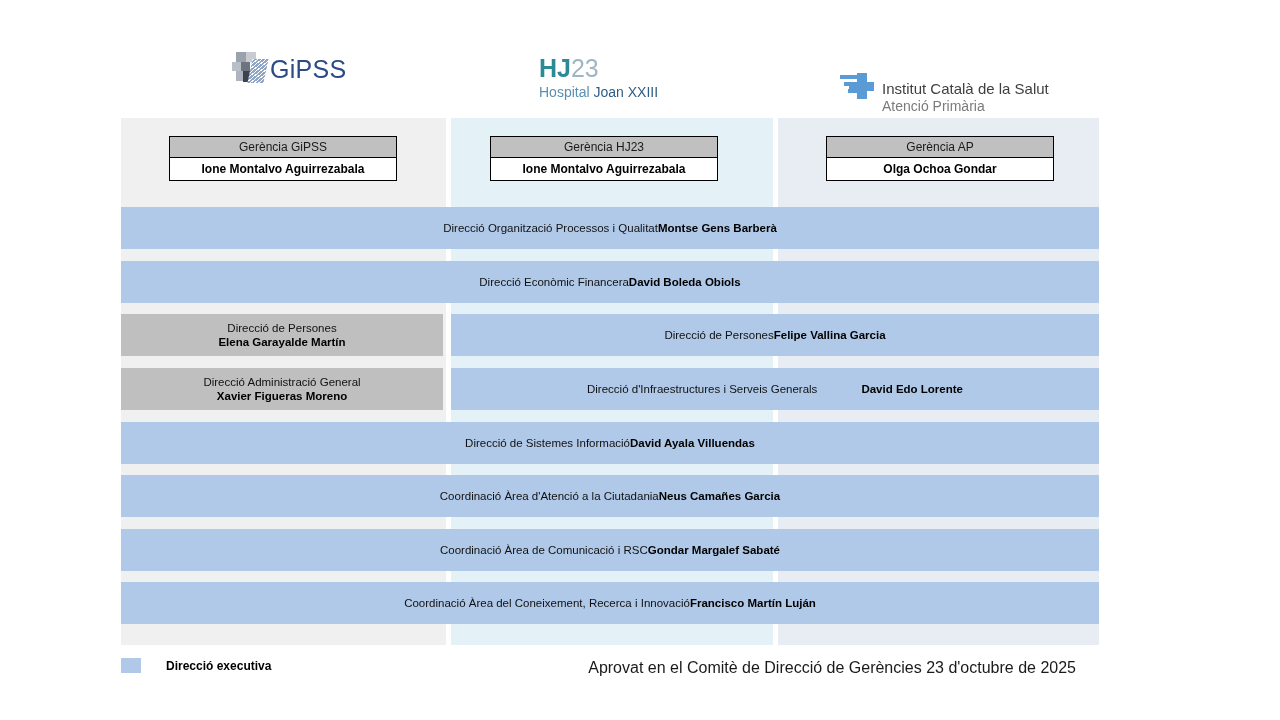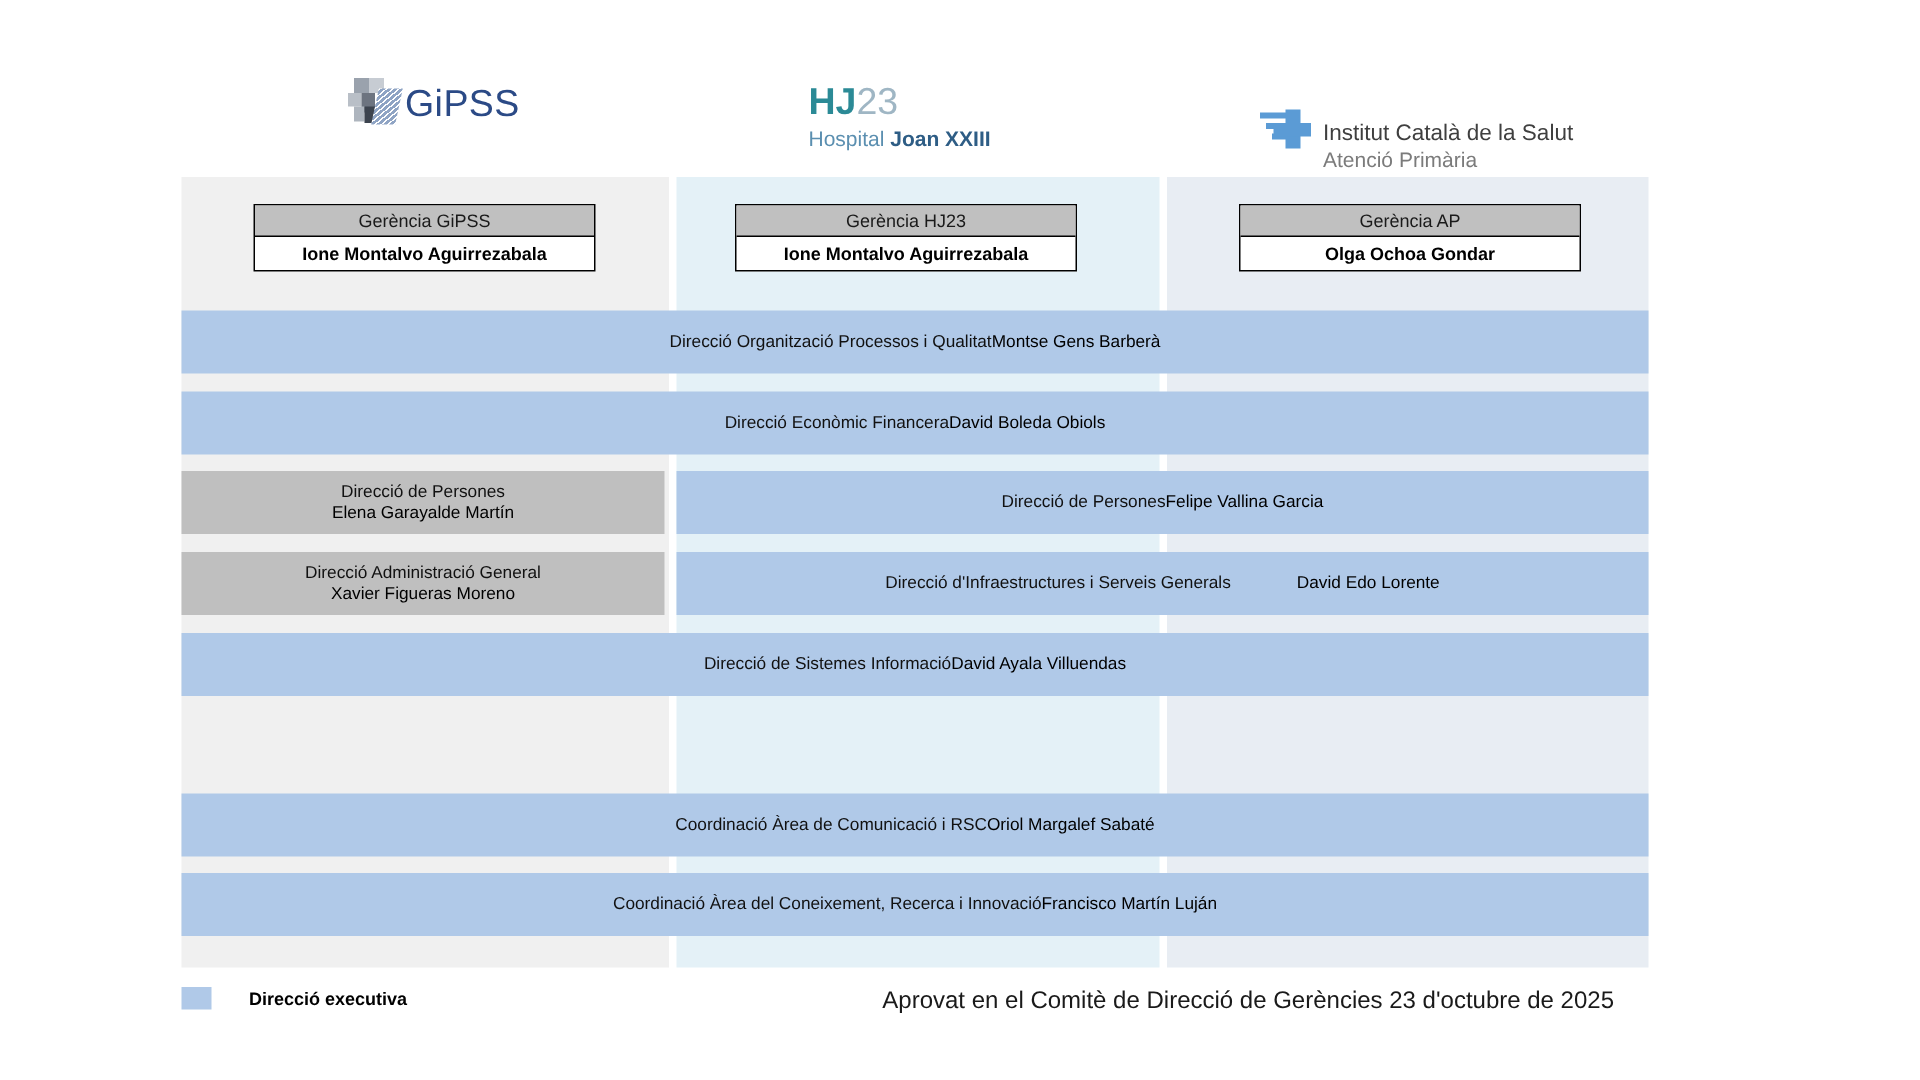--- a/index.html
+++ b/index.html
@@ -58,21 +58,21 @@
     letter-spacing: 0.3px;
     font-weight: 400;
   }
 
   
   .hj23-block { line-height: 1.05; }
   .hj23-top { font-size: 25px; font-weight: 700; letter-spacing: 0px; }
   .hj23-hj { color: #2b8a96; }
   .hj23-num { color: #9fb6c4; font-weight: 400; }
   .hj23-bot { font-size: 14px; color: #5b8fb0; margin-top: 4px; }
-  .hj23-bot b { color: #2e5d85; font-weight: 700; }
+  .hj23-bot b { color: #2e5d85; font-weight: 400; }
 
   
   .ics-cross {
     position: relative;
     width: 34px; height: 30px;
     margin-right: 8px;
   }
   .ics-cross .cv {
     position: absolute; left: 17px; top: 2px;
     width: 10px; height: 26px; background: #5b9bd5;
@@ -152,21 +152,21 @@
   .b-title {
     font-size: 11.5px;
     color: #111111;
     font-weight: 400;
     line-height: 14px;
     white-space: nowrap;
   }
   .b-name {
     font-size: 11.5px;
     color: #000000;
-    font-weight: 400;
+    font-weight: 700;
     line-height: 14px;
     white-space: nowrap;
   }
 
   
   .footer {
     position: absolute;
     left: 0; top: 650px;
     width: 1280px; height: 40px;
   }
@@ -284,24 +284,28 @@
   <div class="bar right2" style="top:250px;height:42px;gap:44px;">
     <span class="b-title">Direcció d'Infraestructures i Serveis Generals</span>
     <span class="b-name">David Edo Lorente</span>
   </div>
 
   <div class="bar full" style="top:304px;height:42px;">
     <span class="b-title">Direcció de Sistemes Informació</span>
     <span class="b-name">David Ayala Villuendas</span>
   </div>
 
+  <div class="bar full" style="top:357px;height:42px;">
+    <span class="b-title">Coordinació Àrea d'Atenció a la Ciutadania</span>
+    <span class="b-name">Neus Camañes Garcia</span>
+  </div>
 
   <div class="bar full" style="top:411px;height:42px;">
     <span class="b-title">Coordinació Àrea de Comunicació i RSC</span>
-    <span class="b-name">Oriol Margalef Sabaté</span>
+    <span class="b-name">Gondar Margalef Sabaté</span>
   </div>
 
   <div class="bar full" style="top:464px;height:42px;">
     <span class="b-title">Coordinació Àrea del Coneixement, Recerca i Innovació</span>
     <span class="b-name">Francisco Martín Luján</span>
   </div>
 
 </div>
 
 <div class="footer">

